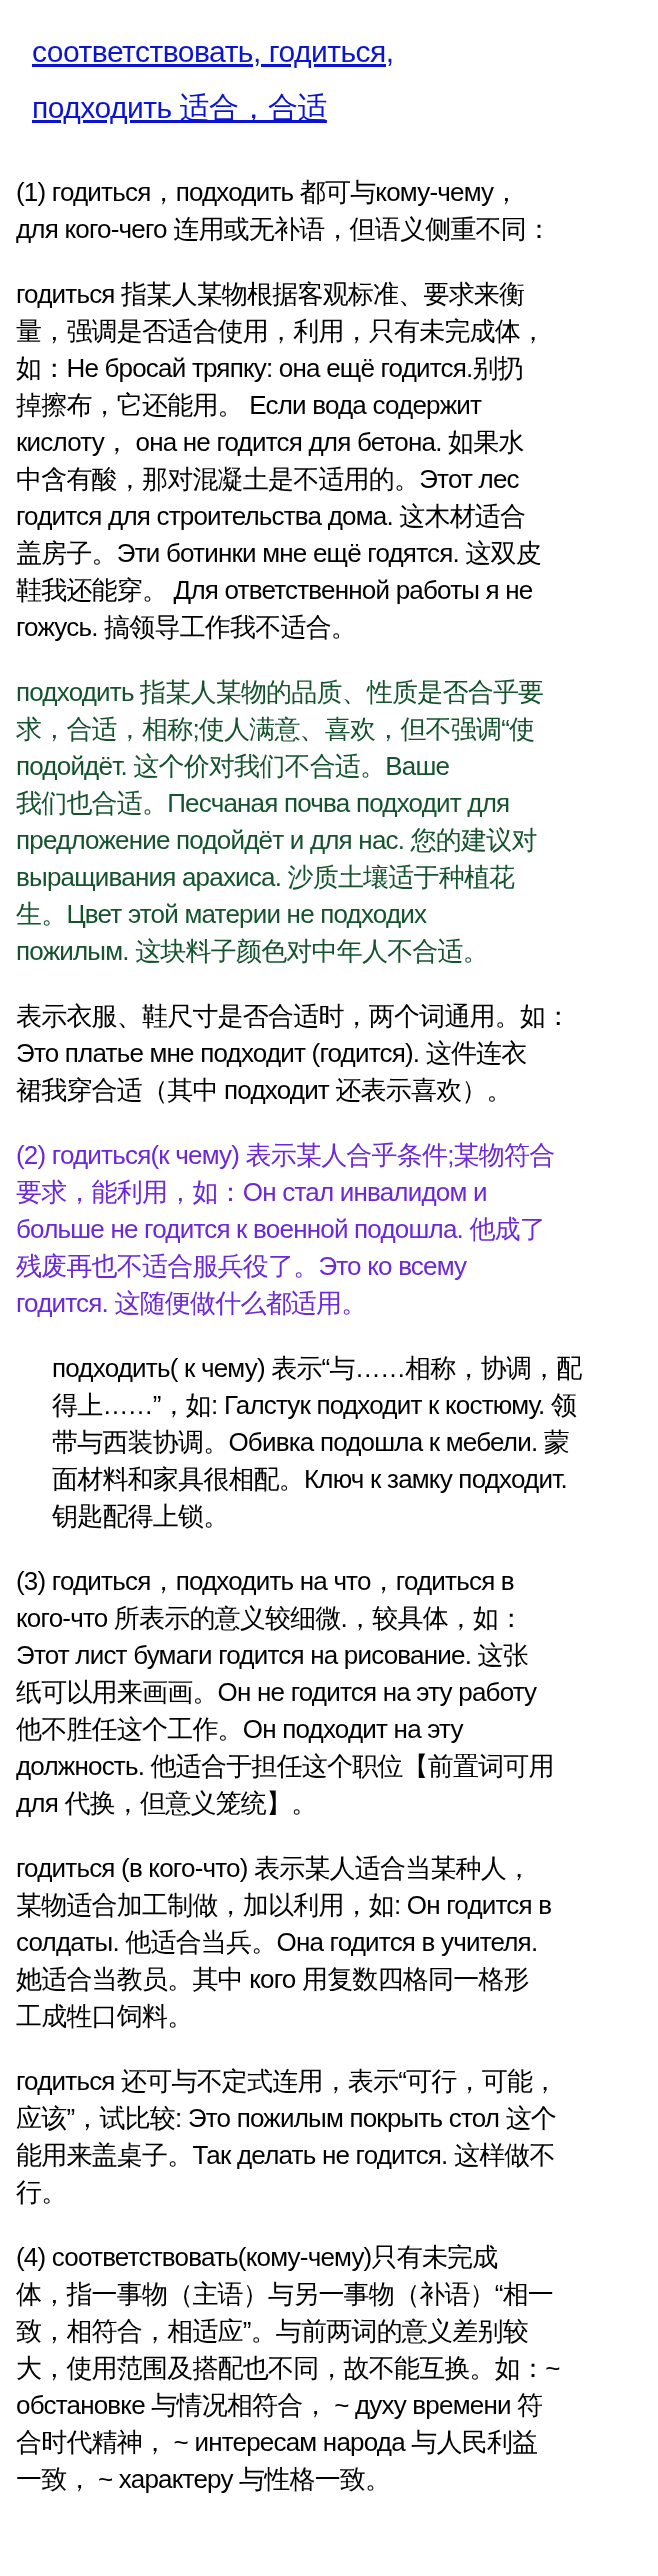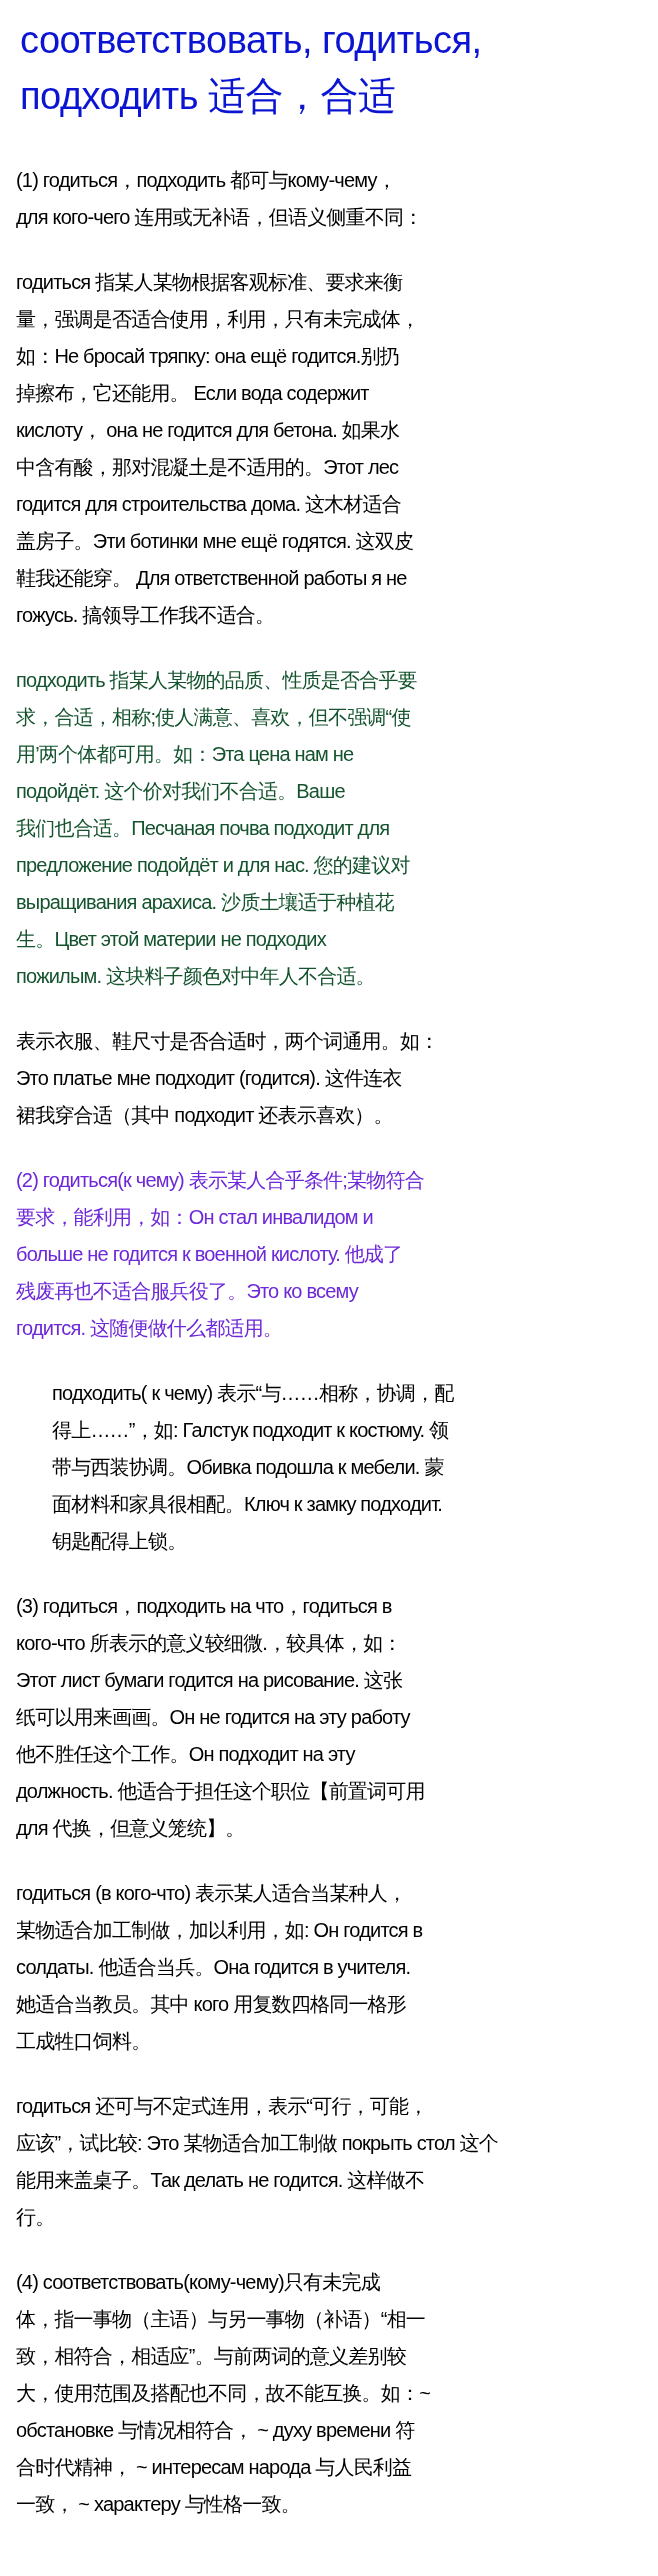--- a/index.html
+++ b/index.html
@@ -15,33 +15,34 @@
     font-family: "Liberation Sans", "DejaVu Sans", sans-serif;
     color: #000000;
   }
   .page {
     position: absolute;
     left: 16px;
     top: 7.5px;
     width: 634px;
   }
   .title {
-    margin: 4px;
-    font-size: 38px;
+    margin: 16px;
+    font-size: 30px;
     line-height: 56px;
     font-weight: normal;
     letter-spacing: -0.5px;
+    text-decoration: underline;
   }
   .title .line {
     display: block;
     white-space: nowrap;
   }
   .para {
     margin: 0 0 28px 0;
-    font-size: 20px;
+    font-size: 26px;
     line-height: 37px;
     letter-spacing: -0.8px;
   }
   .para .line {
     display: block;
     white-space: nowrap;
   }
   .para.first {
     margin-top: 38px;
   }
@@ -69,39 +70,38 @@
     <span class="line">中含有酸，那对混凝土是不适用的。Этот лес</span>
     <span class="line">годится для строительства дома. 这木材适合</span>
     <span class="line">盖房子。Эти ботинки мне ещё годятся. 这双皮</span>
     <span class="line">鞋我还能穿。 Для ответственной работы я не</span>
     <span class="line">гожусь. 搞领导工作我不适合。</span>
   </p>
 
   <p class="para" style="color: #14532d;">
     <span class="line">подходить 指某人某物的品质、性质是否合乎要</span>
     <span class="line">求，合适，相称;使人满意、喜欢，但不强调“使</span>
-    <span class="line">用’两个体都可用。如：Эта цена нам не</span>
     <span class="line">подойдёт. 这个价对我们不合适。Ваше</span>
     <span class="line">我们也合适。Песчаная почва подходит для</span>
     <span class="line">предложение подойдёт и для нас. 您的建议对</span>
     <span class="line">выращивания арахиса. 沙质土壤适于种植花</span>
     <span class="line">生。Цвет этой материи не подходих</span>
     <span class="line">пожилым. 这块料子颜色对中年人不合适。</span>
   </p>
 
   <p class="para" style="color: rgb(0, 0, 0);">
     <span class="line">表示衣服、鞋尺寸是否合适时，两个词通用。如：</span>
     <span class="line">Это платье мне подходит (годится). 这件连衣</span>
     <span class="line">裙我穿合适（其中 подходит 还表示喜欢）。</span>
   </p>
 
   <p class="para" style="color: #6d28d9;">
     <span class="line">(2) годиться(к чему) 表示某人合乎条件;某物符合</span>
     <span class="line">要求，能利用，如：Он стал инвалидом и</span>
-    <span class="line">больше не годится к военной кислоту. 他成了</span>
+    <span class="line">больше не годится к военной подошла. 他成了</span>
     <span class="line">残废再也不适合服兵役了。Это ко всему</span>
     <span class="line">годится. 这随便做什么都适用。</span>
   </p>
 
   <p class="para" style="color: rgb(0, 0, 0); margin-left: 36px;">
     <span class="line">подходить( к чему) 表示“与……相称，协调，配</span>
     <span class="line">得上……”，如: Галстук подходит к костюму. 领</span>
     <span class="line">带与西装协调。Обивка подошла к мебели. 蒙</span>
     <span class="line">面材料和家具很相配。Ключ к замку подходит.</span>
     <span class="line">钥匙配得上锁。</span>
@@ -120,21 +120,21 @@
   <p class="para" style="color: rgb(0, 0, 0);">
     <span class="line">годиться (в кого-что) 表示某人适合当某种人，</span>
     <span class="line">某物适合加工制做，加以利用，如: Он годится в</span>
     <span class="line">солдаты. 他适合当兵。Она годится в учителя.</span>
     <span class="line">她适合当教员。其中 кого 用复数四格同一格形</span>
     <span class="line">工成牲口饲料。</span>
   </p>
 
   <p class="para" style="color: rgb(0, 0, 0);">
     <span class="line">годиться 还可与不定式连用，表示“可行，可能，</span>
-    <span class="line">应该”，试比较: Это 某物适合加工制做 покрыть стол 这个</span>
+    <span class="line">应该”，试比较: Это пожилым покрыть стол 这个</span>
     <span class="line">能用来盖桌子。Так делать не годится. 这样做不</span>
     <span class="line">行。</span>
   </p>
 
   <p class="para" style="color: rgb(0, 0, 0);">
     <span class="line">(4) соответствовать(кому-чему)只有未完成</span>
     <span class="line">体，指一事物（主语）与另一事物（补语）“相一</span>
     <span class="line">致，相符合，相适应”。与前两词的意义差别较</span>
     <span class="line">大，使用范围及搭配也不同，故不能互换。如：~</span>
     <span class="line">обстановке 与情况相符合， ~ духу времени 符</span>

